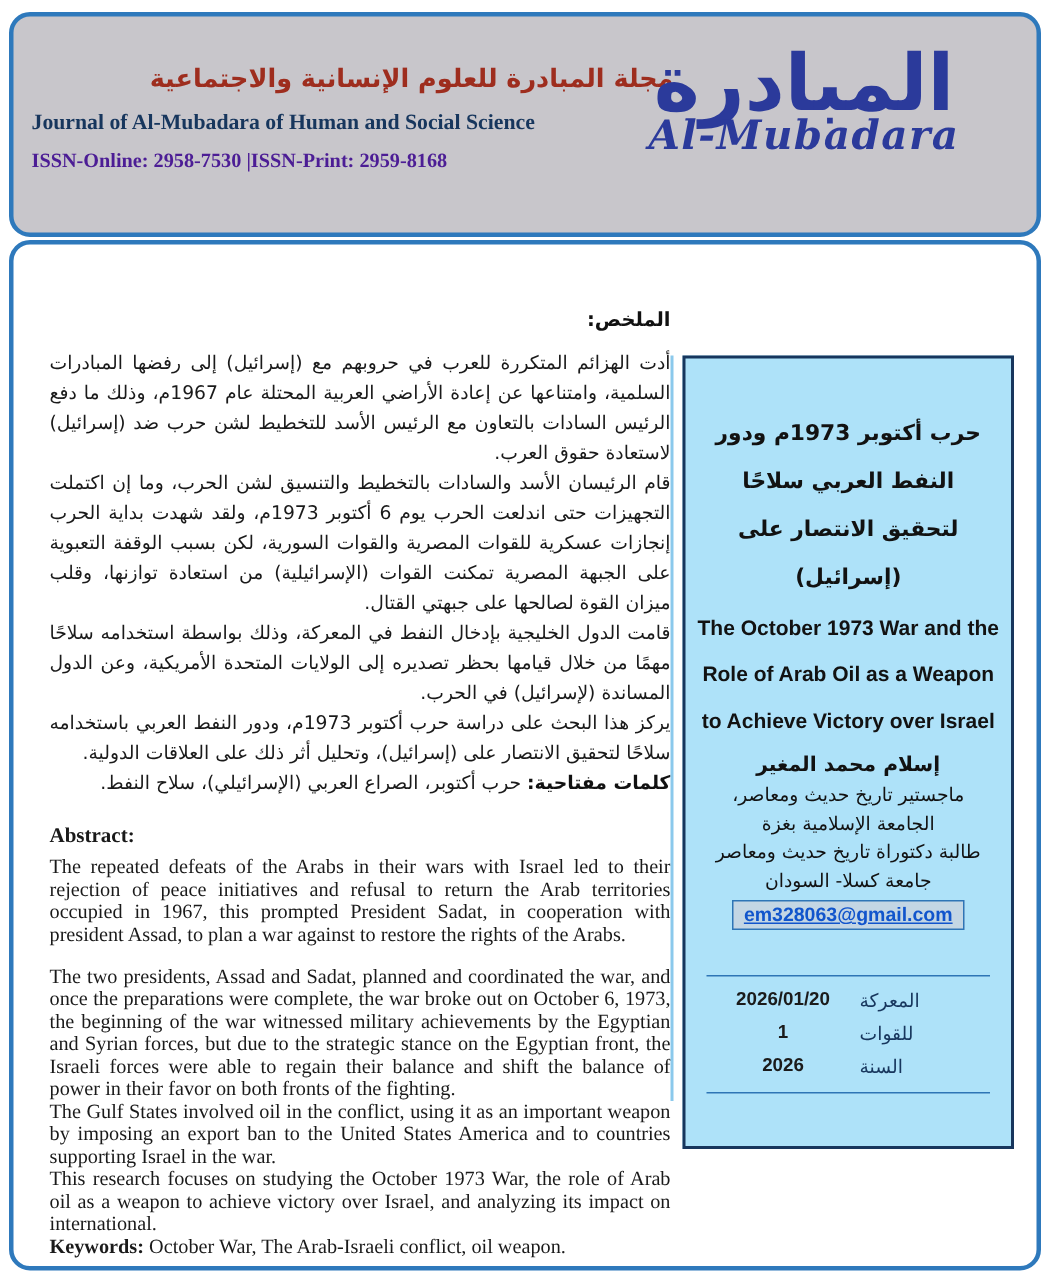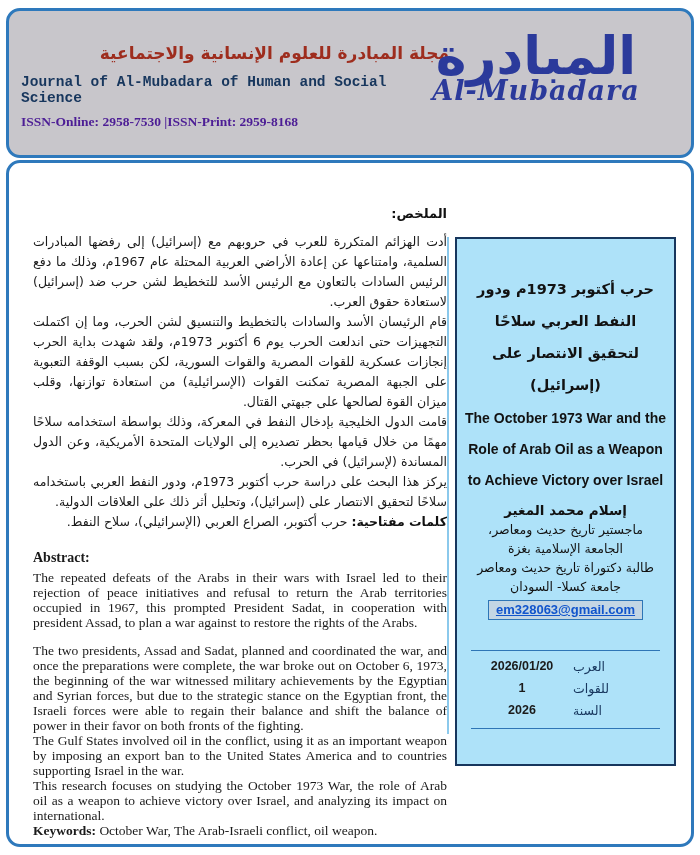--- a/index.html
+++ b/index.html
@@ -14,21 +14,21 @@
     background:#c8c6cb; border:3px solid #2e79bc; border-radius:14px;
   }
   .header-left {
     position:absolute; left:12px; top:32px; width:428px; 
   }
   .journal-title-ar {
     font-family:"DejaVu Sans", sans-serif; direction:rtl;
     font-size:17px; font-weight:bold; color:#9e2d1e; white-space:nowrap;
   }
   .journal-title-en {
-    margin-top:11px; font-family:Liberation Mono, monospace;
+    margin-top:11px; font-family:Liberation Serif, serif;
     font-size:14.5px; font-weight:bold; color:#17365d;
   }
   .issn-line {
     margin-top:8px; font-family:Liberation Serif, serif;
     font-size:13.5px; font-weight:bold; color:#4c1d95;
   }
   .logo {
     position:absolute; right:32px; top:10px; width:246px; text-align:center; color:#2b3a9b;
   }
   .logo-ar {
@@ -149,21 +149,21 @@
 
     <div class="sb-author-name">إسلام محمد المغير</div>
     <div class="sb-affil">ماجستير تاريخ حديث ومعاصر، الجامعة الإسلامية بغزة</div>
     <div class="sb-affil">طالبة دكتوراة تاريخ حديث ومعاصر جامعة كسلا- السودان</div>
     <a class="sb-email-chip">em328063@gmail.com</a>
 
     <hr class="sb-rule">
 
     <div class="meta-row">
       <span class="meta-value">2026/01/20</span>
-      <span class="meta-label">العرب</span>
+      <span class="meta-label">المعركة</span>
     </div>
     <div class="meta-row">
       <span class="meta-value">1</span>
       <span class="meta-label">للقوات</span>
     </div>
     <div class="meta-row">
       <span class="meta-value">2026</span>
       <span class="meta-label">السنة</span>
     </div>
 

